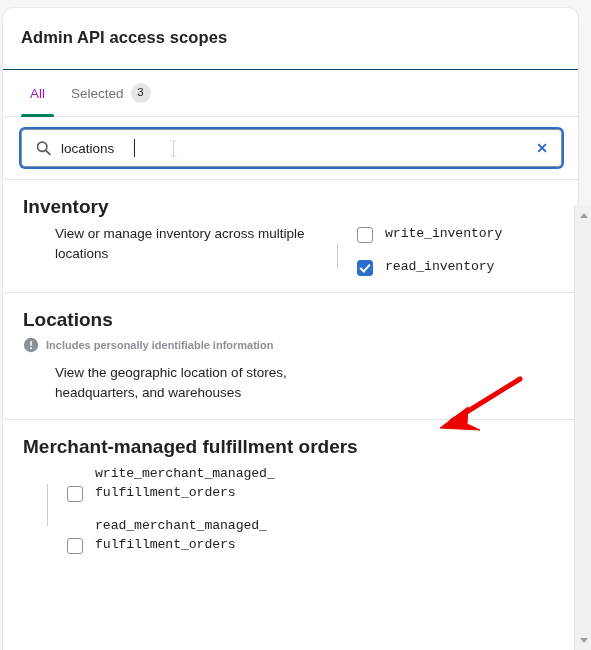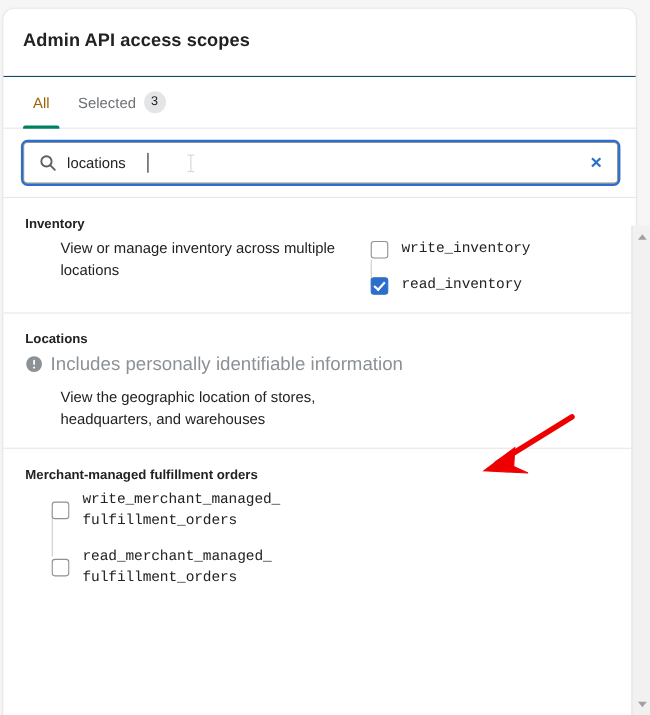--- a/index.html
+++ b/index.html
@@ -56,21 +56,21 @@
     display: flex;
     align-items: center;
     gap: 7px;
     padding: 0 13px;
     font-size: 13.5px;
     color: #6d7175;
     cursor: pointer;
     position: relative;
   }
   .tab.active {
-    color: #a16207;
+    color: #a21caf;
     font-weight: 400;
   }
   .tab.active::after {
     content: "";
     position: absolute;
     left: 4px;
     right: 4px;
     bottom: -1px;
     height: 3px;
     border-radius: 2px 2px 0 0;
@@ -170,39 +170,40 @@
     border-top: 1px solid #e6e6e7;
   }
   .section {
     padding: 16px 18px 16px 18px;
     border-bottom: 1px solid #e6e6e7;
     position: relative;
   }
   .section:last-child { border-bottom: 0; }
 
   .section-title {
-    font-size: 12px;
+    font-size: 19px;
     color: #202223;
     font-weight: 600;
     margin: 0 0 6px 2px;
   }
   .pii-row {
     display: flex;
     align-items: center;
     gap: 7px;
     margin: 0 0 10px 2px;
   }
   .pii-icon {
     width: 16px;
     height: 16px;
     flex: 0 0 16px;
   }
   .pii-text {
-    font-size: 17px;
+    font-size: 11px;
     color: #8c9196;
+    font-weight: bold;
   }
 
   .section-body {
     display: flex;
     align-items: flex-start;
   }
   .desc {
     width: 258px;
     flex: 0 0 258px;
     font-size: 13.5px;
@@ -212,24 +213,25 @@
     box-sizing: border-box;
     margin-left: 32px;
   }
   .scopes {
     position: relative;
     padding-left: 26px;
     flex: 1 1 auto;
   }
   .scope-row {
     display: flex;
-    align-items: center;
+    align-items: flex-end;
     gap: 12px;
     margin-bottom: 14px;
     position: relative;
+    margin-left: 20px;
   }
   .scope-row:last-child { margin-bottom: 0; }
 
   .cb {
     width: 16px;
     height: 16px;
     flex: 0 0 16px;
     border-radius: 3px;
     box-sizing: border-box;
     margin-top: 2px;

